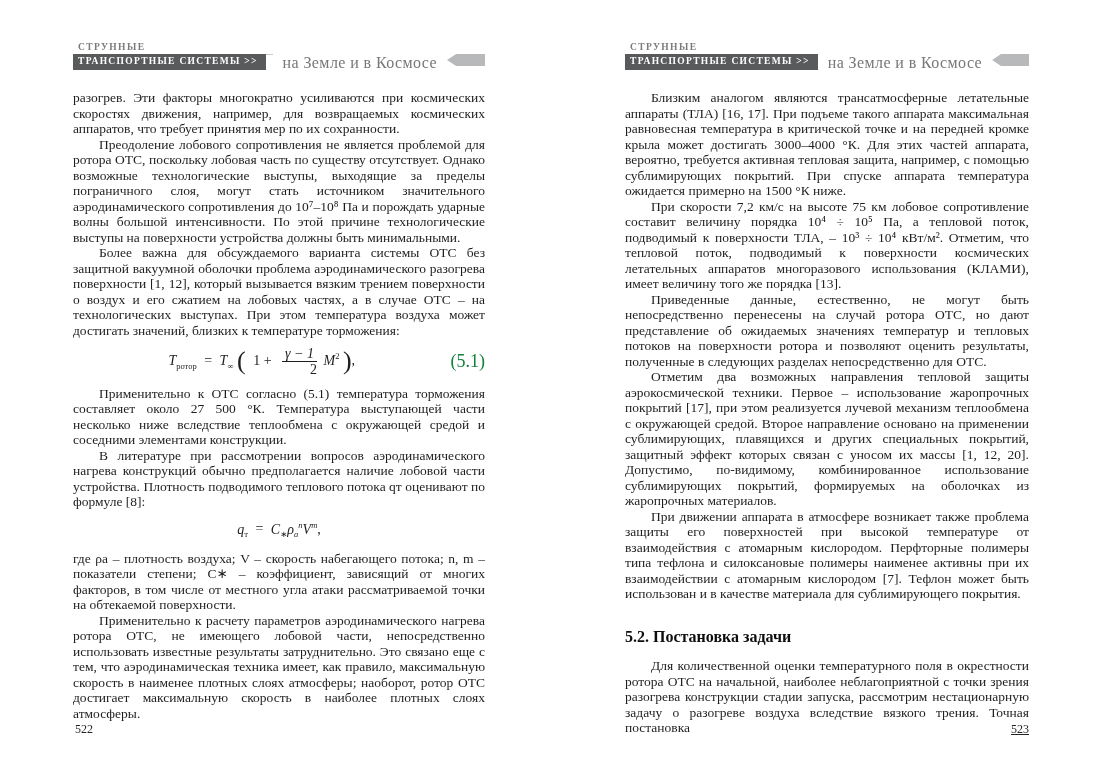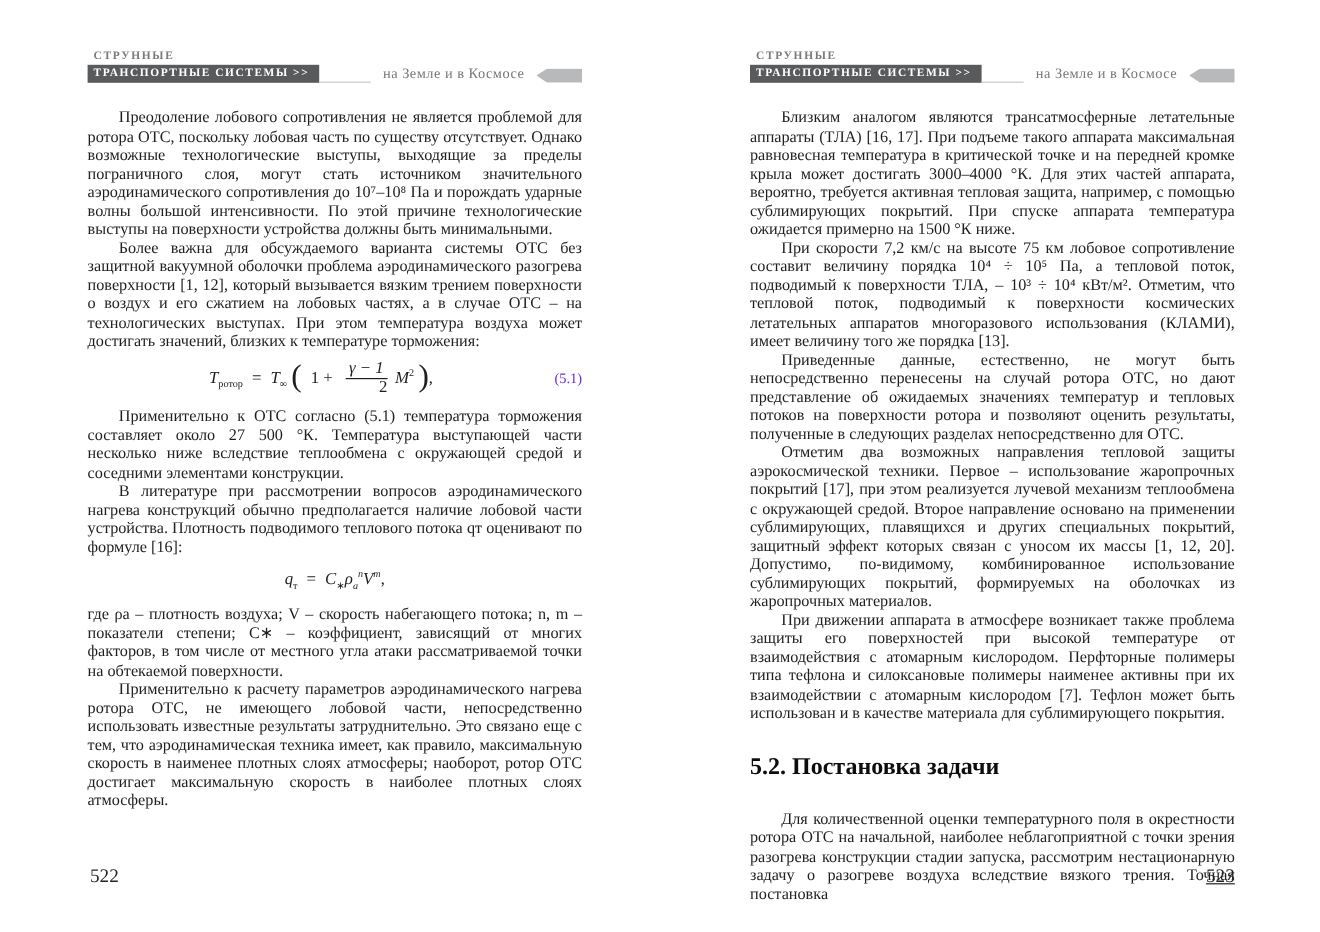--- a/index.html
+++ b/index.html
@@ -14,29 +14,29 @@
   .page { position: absolute; top: 40px; }
   .page.left  { left: 73px;  width: 412px; }
   .page.right { left: 625px; width: 404px; }
 
   
   .hdr { padding-top: 2px; }
   .hdr-top {
     font-size: 9.5px; font-weight: bold; letter-spacing: 1.4px;
     color: #7a7b7e; padding-left: 5px; line-height: 11px;
   }
-  .hdr-row { display: flex; align-items: flex-end; height: 15px; margin-top: 1px; }
+  .hdr-row { display: flex; align-items: flex-start; height: 15px; margin-top: 1px; }
   .badge {
     background: #595a5c; color: #ffffff;
     font-size: 9.5px; font-weight: bold; letter-spacing: 1.3px;
     padding: 3px 8px 3px 5px; line-height: 1; white-space: nowrap;
   }
   .rule { flex: 1; height: 1px; background: #c8c9ca; }
   .tagline {
-    font-size: 12px; color: #76777a; letter-spacing: 0.4px;
+    font-size: 16px; color: #76777a; letter-spacing: 0.4px;
     margin: 0 10px; white-space: nowrap;
   }
   .arrow {
     width: 38px; height: 12px; background: #b7b9bb;
     clip-path: polygon(0 50%, 24% 0, 100% 0, 100% 100%, 24% 100%);
   }
 
   
   .bodytext {
     margin-top: 21px;
@@ -51,70 +51,71 @@
   .fx { flex: 1; text-align: center; font-size: 14px; }
   .fx i { font-style: italic; }
   .fx .rm { font-style: normal; }
   .fx .sp { margin: 0 4px; }
   .fx sub, .fx sup { font-size: 8.5px; font-style: normal; }
   .fx sub.itv, .fx sup.itv { font-style: italic; }
   .frac { display: inline-block; vertical-align: middle; text-align: right; margin: 0 3px; }
   .frac .n { display: block; border-bottom: 1px solid #1e1e1e; padding: 0 3px; line-height: 1.1; }
   .frac .d { display: block; line-height: 1.1; font-style: normal; }
   .paren { font-size: 26px; font-weight: 300; vertical-align: middle; position: relative; top: -1.5px; font-style: normal; }
-  .eqn { font-size: 12px; color: #6d28d9; }
+  .eqn { font-size: 18px; color: #15803d; }
 
   
   .sect {
-    font-size: 20px; font-weight: bold; color: #0d0d0d;
-    margin: 26px 0 25px 0; text-align: left; line-height: 1.1;
+    font-size: 16px; font-weight: bold; color: #0d0d0d;
+    margin: 26px 0 13px 0; text-align: left; line-height: 1.1;
     font-family: "Liberation Serif", serif;
   }
 
   
-  .pnum { position: absolute; top: 682px; font-size: 16px; color: #242424; }
+  .pnum { position: absolute; top: 682px; font-size: 12px; color: #242424; }
   .page.left  .pnum { left: 2px; }
   .page.right .pnum { right: 0; text-decoration: underline; }
 </style>
 </head>
 <body>
 
 <div class="spread">
 
   <div class="page left">
     <div class="hdr">
       <div class="hdr-top">СТРУННЫЕ</div>
       <div class="hdr-row">
         <span class="badge">ТРАНСПОРТНЫЕ СИСТЕМЫ  &gt;&gt;</span>
         <span class="rule"></span>
         <span class="tagline">на Земле и в Космосе</span>
         <span class="arrow"></span>
       </div>
     </div>
 
     <div class="bodytext">
+      <p>разогрев. Эти факторы многократно усиливаются при космических скоростях движения, например, для возвращаемых космических аппаратов, что требует принятия мер по их сохранности.</p>
       <p class="ind">Преодоление лобового сопротивления не является проблемой для ротора ОТС, поскольку лобовая часть по существу отсутствует. Однако возможные технологические выступы, выходящие за пределы пограничного слоя, могут стать источником значительного аэродинамического сопротивления до 10⁷–10⁸ Па и порождать ударные волны большой интенсивности. По этой причине технологические выступы на поверхности устройства должны быть минимальными.</p>
       <p class="ind">Более важна для обсуждаемого варианта системы ОТС без защитной вакуумной оболочки проблема аэродинамического разогрева поверхности [1, 12], который вызывается вязким трением поверхности о воздух и его сжатием на лобовых частях, а в случае ОТС – на технологических выступах. При этом температура воздуха может достигать значений, близких к температуре торможения:</p>
 
       <div class="frow">
         <span class="fx">
           <i>T</i><sub>ротор</sub>
           <span class="rm sp">=</span>
           <i>T</i><sub>∞</sub>
           <span class="paren">(</span>
           <span class="rm sp">1 +</span>
           <span class="frac"><span class="n"><i>γ − 1</i></span><span class="d">2</span></span>
           <i>M</i><sup>2</sup>
           <span class="paren">)</span><span class="rm">,</span>
         </span>
         <span class="eqn">(5.1)</span>
       </div>
 
       <p class="ind">Применительно к ОТС согласно (5.1) температура торможения составляет около 27 500 °К. Температура выступающей части несколько ниже вследствие теплообмена с окружающей средой и соседними элементами конструкции.</p>
-      <p class="ind">В литературе при рассмотрении вопросов аэродинамического нагрева конструкций обычно предполагается наличие лобовой части устройства. Плотность подводимого теплового потока qт оценивают по формуле [16]:</p>
+      <p class="ind">В литературе при рассмотрении вопросов аэродинамического нагрева конструкций обычно предполагается наличие лобовой части устройства. Плотность подводимого теплового потока qт оценивают по формуле [8]:</p>
 
       <div class="frow">
         <span class="fx">
           <i>q</i><sub>т</sub>
           <span class="rm sp">=</span>
           <i>C</i><sub>∗</sub><i>ρ</i><sub class="itv">a</sub><sup class="itv">n</sup><i>V</i><sup class="itv">m</sup><span class="rm">,</span>
         </span>
       </div>
 
       <p>где ρa – плотность воздуха; V – скорость набегающего потока; n, m – показатели степени; C∗ – коэффициент, зависящий от многих факторов, в том числе от местного угла атаки рассматриваемой точки на обтекаемой поверхности.</p>

